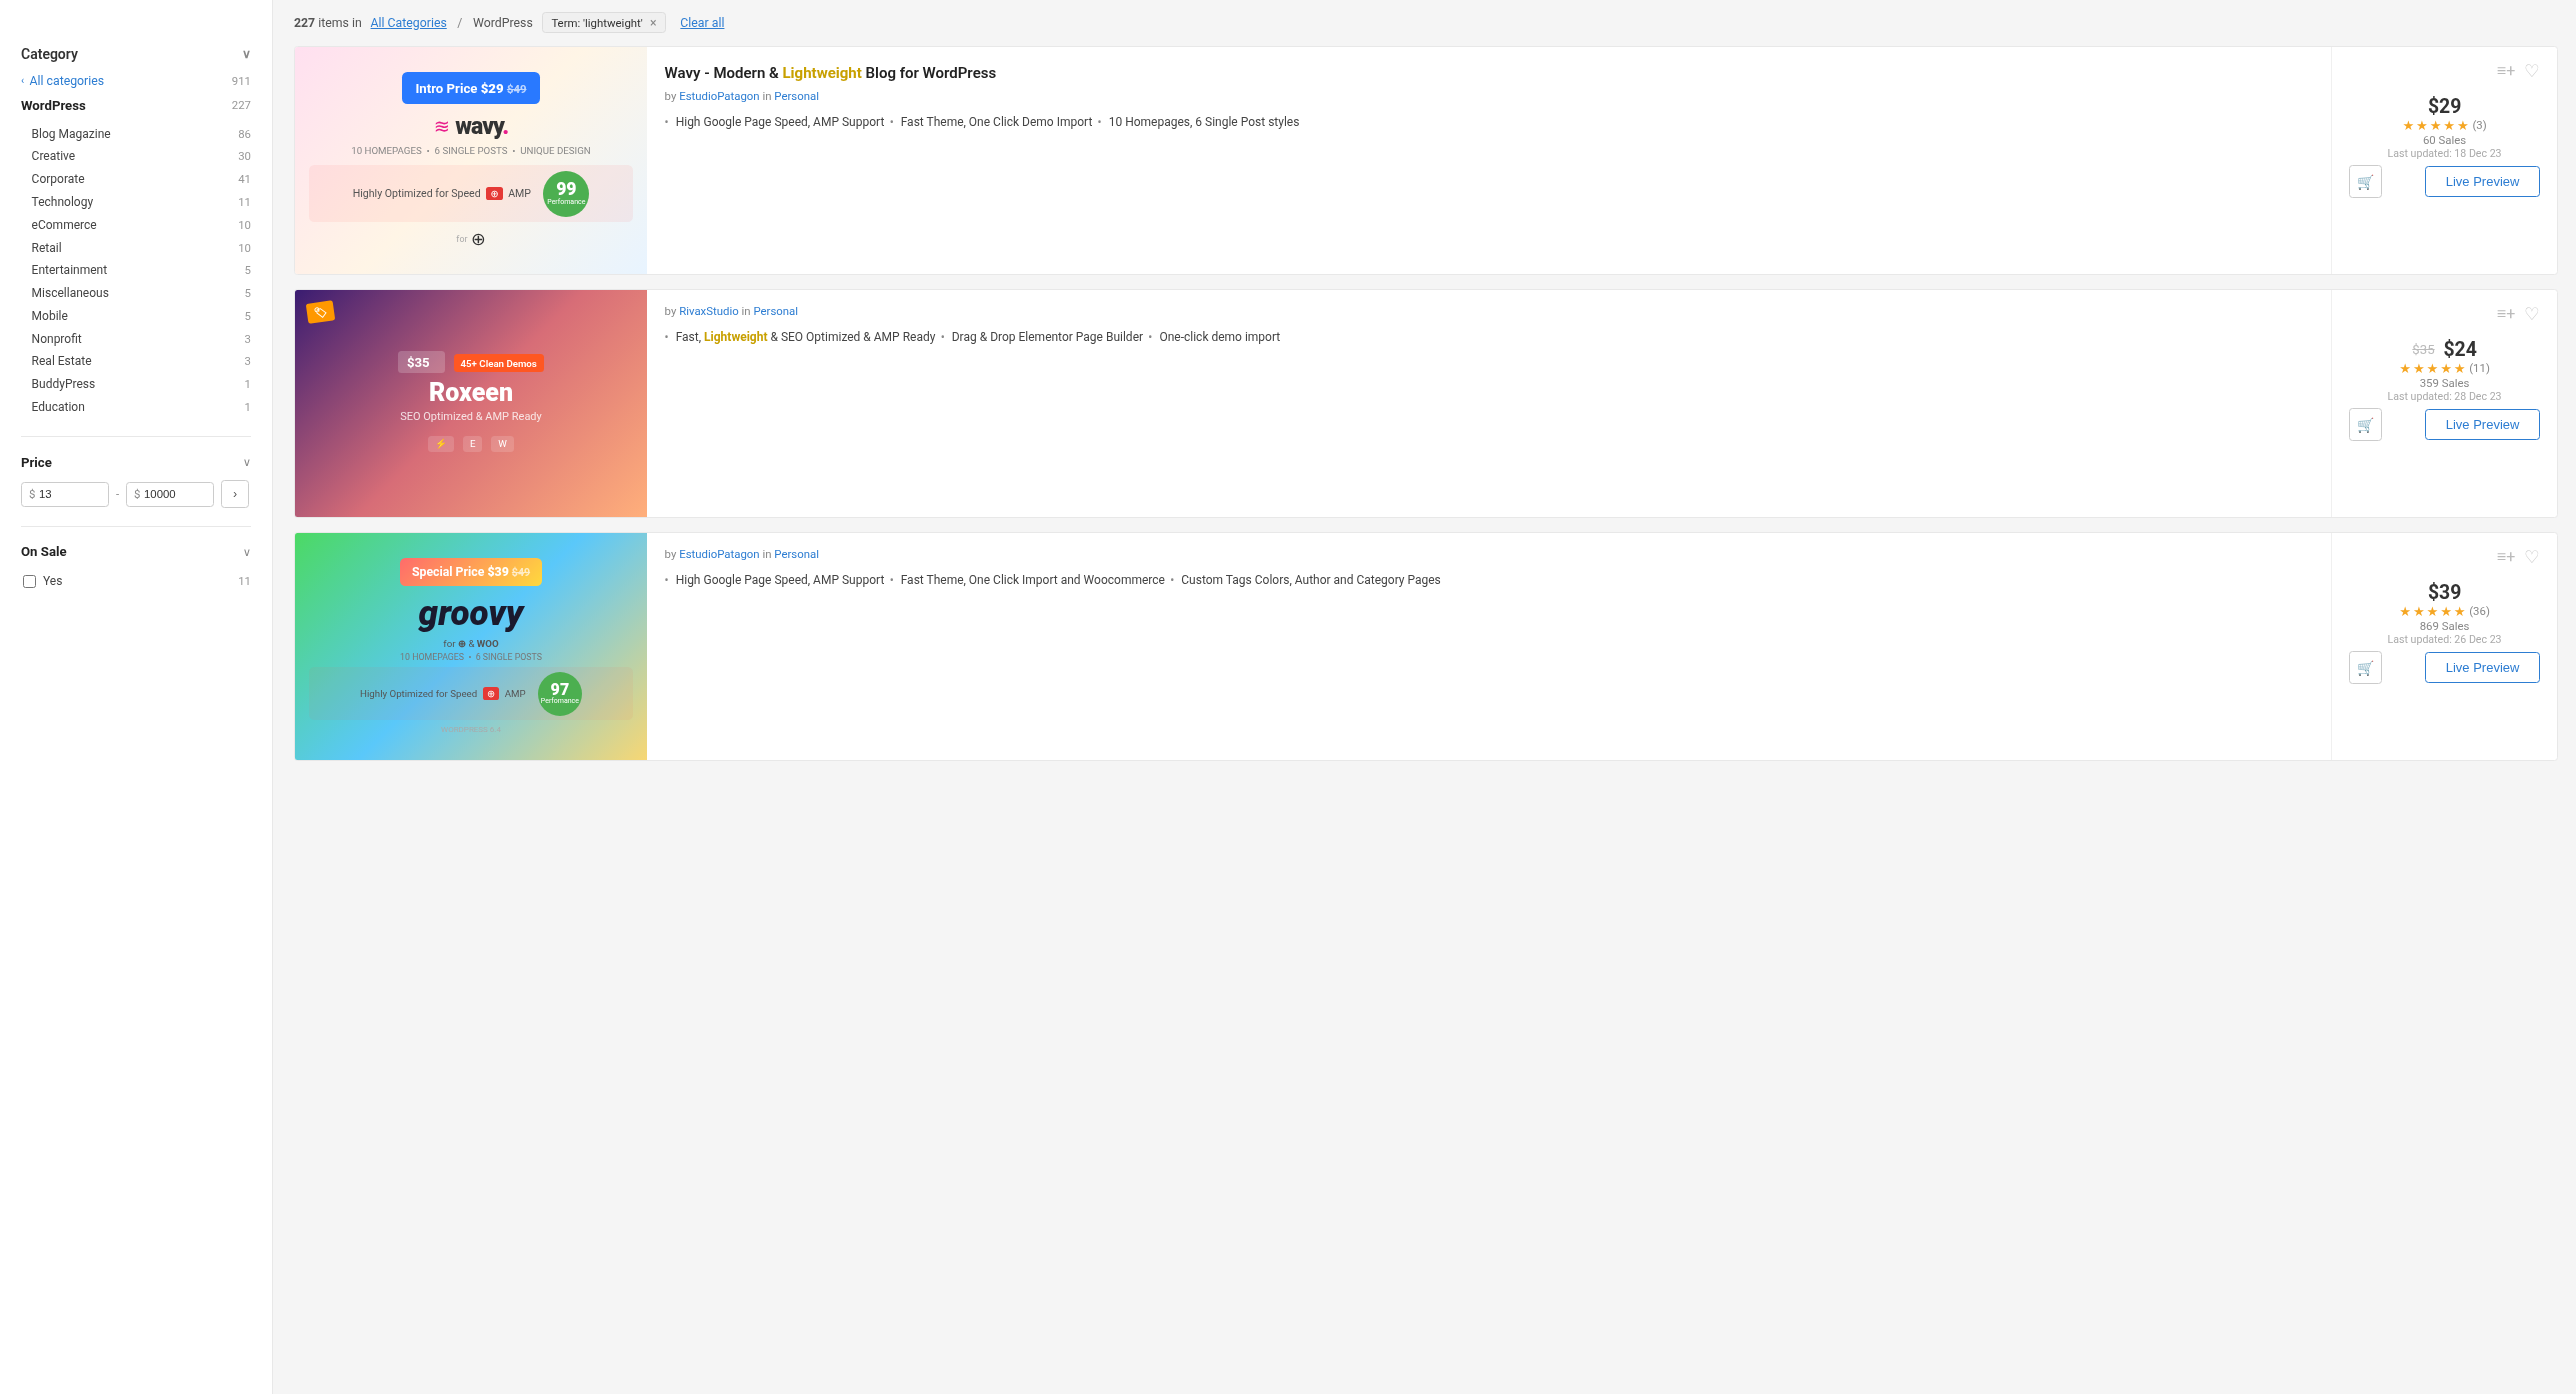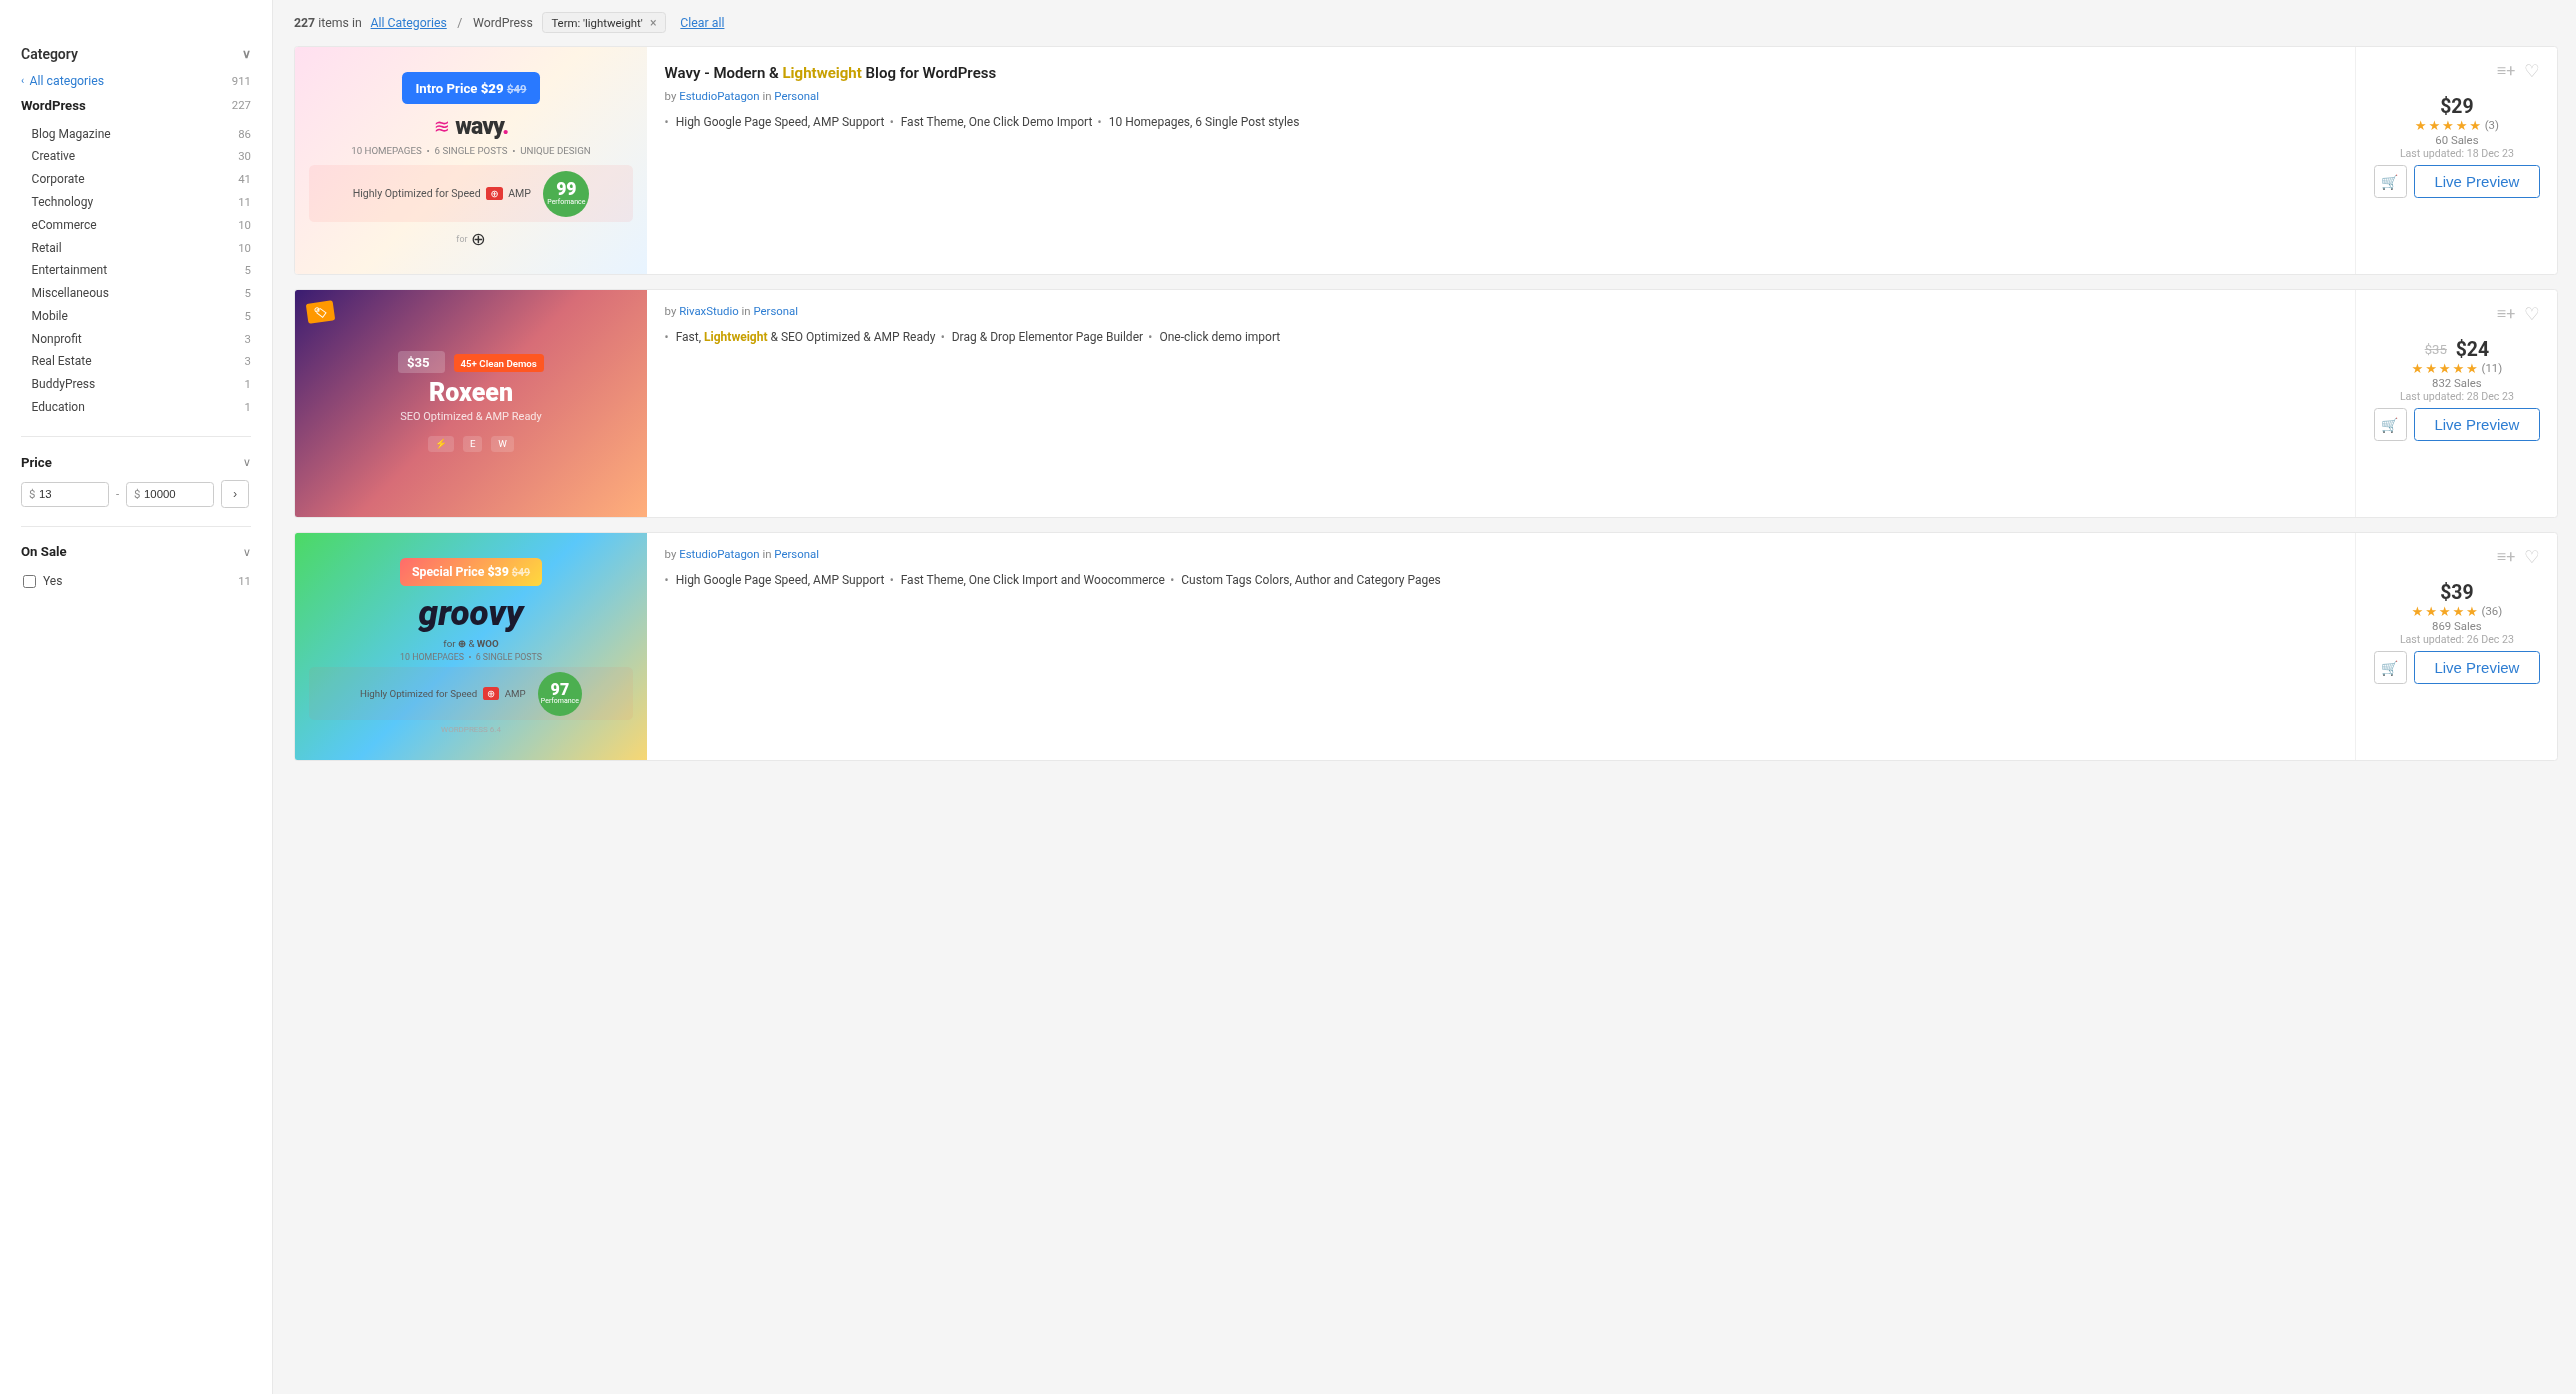--- a/index.html
+++ b/index.html
@@ -69,21 +69,21 @@
     .price-current { font-size: 19.4px; font-weight: 700; color: #333; }
     .price-original { font-size: 13.2px; color: #bbb; text-decoration: line-through; margin-right: 3.5px; }
     .price-sale { font-size: 19.4px; font-weight: 700; color: #333; }
     .price-row { display: flex; align-items: center; gap: 5.3px; }
     .stars { display: flex; align-items: center; gap: 1.8px; color: #f5a623; font-size: 13.2px; }
     .star-count { font-size: 11.4px; color: #888; margin-left: 1.8px; }
     .sales-count { font-size: 11.4px; color: #888; }
     .last-updated { font-size: 10.6px; color: #aaa; }
     .card-actions { display: flex; gap: 7px; align-items: center; margin-top: 5.3px; }
     .btn-cart { border: 0.9px solid #ccc; background: #fff; border-radius: 3.5px; width: 33px; height: 33px; display: flex; align-items: center; justify-content: center; cursor: pointer; color: #555; font-size: 14px; }
-    .btn-preview { border: 0.9px solid #2d7dd2; background: #fff; border-radius: 3.5px; padding: 7px 19.4px; color: #2d7dd2; font-size: 15px; font-weight: 500; cursor: pointer; white-space: nowrap; }
+    .btn-preview { border: 0.9px solid #2d7dd2; background: #fff; border-radius: 3.5px; padding: 7px 19.4px; color: #2d7dd2; font-size: 13px; font-weight: 500; cursor: pointer; white-space: nowrap; margin-left: 36px; }
     .icon-add-list { color: #bbb; font-size: 16px; cursor: pointer; }
     .icon-heart { color: #ccc; font-size: 17.6px; cursor: pointer; }
 
     .product-card-right { display: flex; flex-direction: column; align-items: center; padding: 14px 17.6px; border-left: 0.9px solid #f0f0f0; min-width: 176px; }
     .top-icons-row { display: flex; justify-content: flex-end; width: 100%; gap: 8.8px; margin-bottom: 14px; }
 
     
     .thumb-wavy { background: linear-gradient(135deg, #ffe0f0 0%, #fff5e6 50%, #e8f4ff 100%); display: flex; align-items: center; justify-content: center; height: 100%; min-height: 211px; }
     .thumb-roxeen { background: linear-gradient(135deg, #3a1c71 0%, #d76d77 50%, #ffaf7b 100%); display: flex; align-items: center; justify-content: center; height: 100%; min-height: 211px; }
     .thumb-groovy { background: linear-gradient(135deg, #4cd964 0%, #5ac8fa 50%, #f7d774 100%); display: flex; align-items: center; justify-content: center; height: 100%; min-height: 211px; }
@@ -331,21 +331,21 @@
       <span class="price-sale">$24</span>
     </div>
       <div class="stars">
         <span>★</span>
               <span>★</span>
               <span>★</span>
               <span>★</span>
               <span>★</span>
         <span class="star-count">(11)</span>
       </div>
-      <div class="sales-count">832 Sales</div>
+      <div class="sales-count">359 Sales</div>
       <div class="last-updated">Last updated: 28 Dec 23</div>
       <div class="card-actions">
         <button class="btn-cart" title="Add to cart">🛒</button>
         <button class="btn-preview">Live Preview</button>
       </div>
     </div>
   </div>
         <div class="product-card">
     <div class="product-thumbnail">
       <div class="thumb-groovy">

